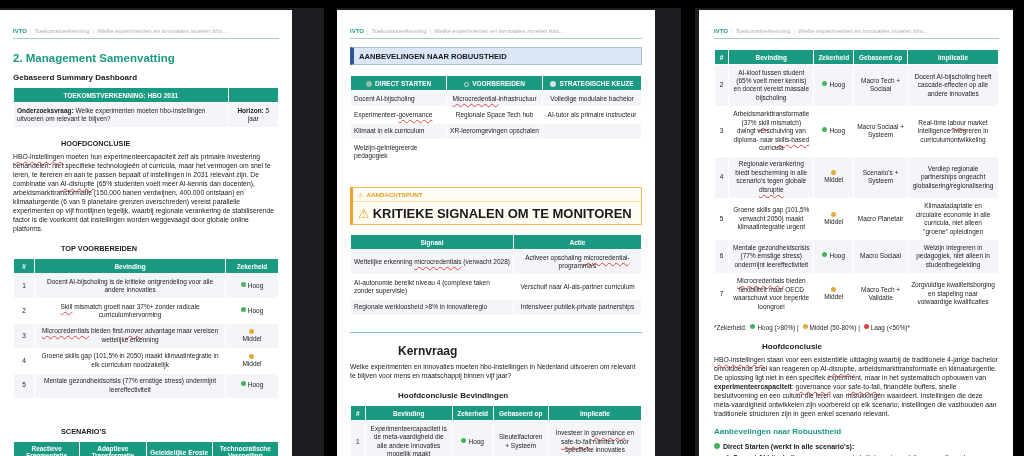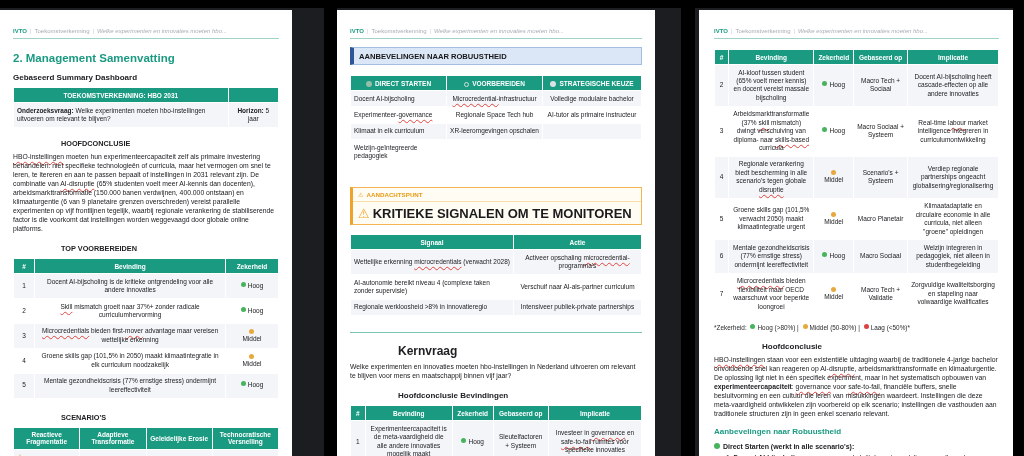--- a/index.html
+++ b/index.html
@@ -128,21 +128,21 @@
           <td class="zstack"><span class="dot" data-level="middel"></span><span>Middel</span></td>
         </tr>
         <tr class="g">
           <td>5</td>
           <td><span>Mentale gezondheidscrisis (77% ernstige stress) ondermijnt leereffectiviteit</span></td>
           <td><span class="dot" data-level="hoog"></span><span>Hoog</span></td>
         </tr>
       </tbody>
         </table>
 
-      <div class="h3" style="margin-top:14px">SCENARIO'S</div>
+      <div class="h3" style="margin-top:28px">SCENARIO'S</div>
       <table>
         <tbody>
             <tr>
           <th style="width:25%">Reactieve Fragmentatie</th>
           <th style="width:25%">Adaptieve Transformatie</th>
           <th style="width:25%">Geleidelijke Erosie</th>
           <th style="width:25%">Technocratische Versnelling</th>
         </tr>
         <tr class="g">
           <td class="left"><span class="ic-warn">⚠</span> </td>

